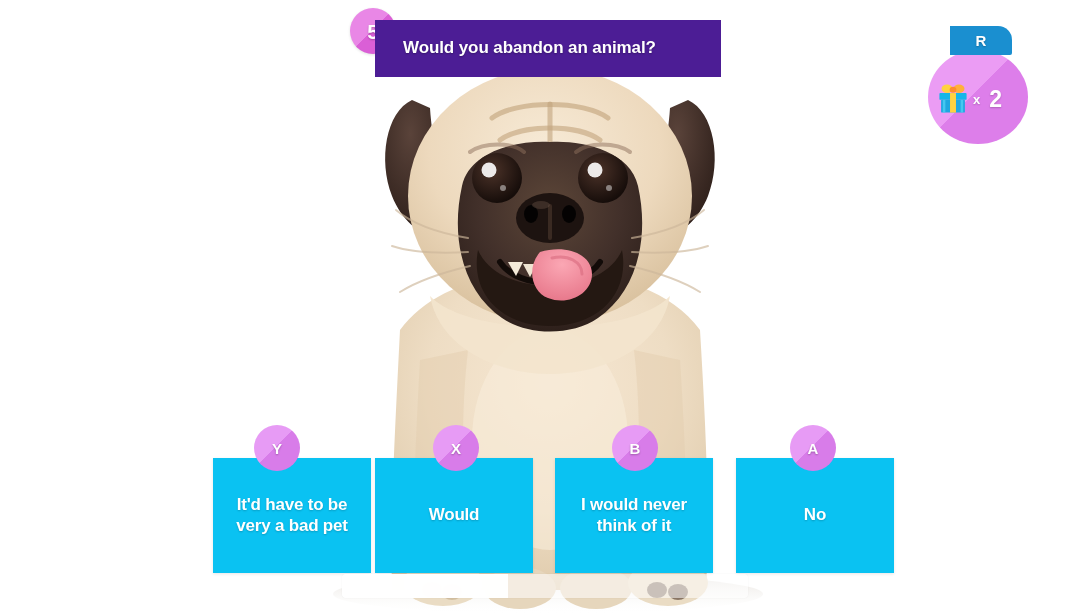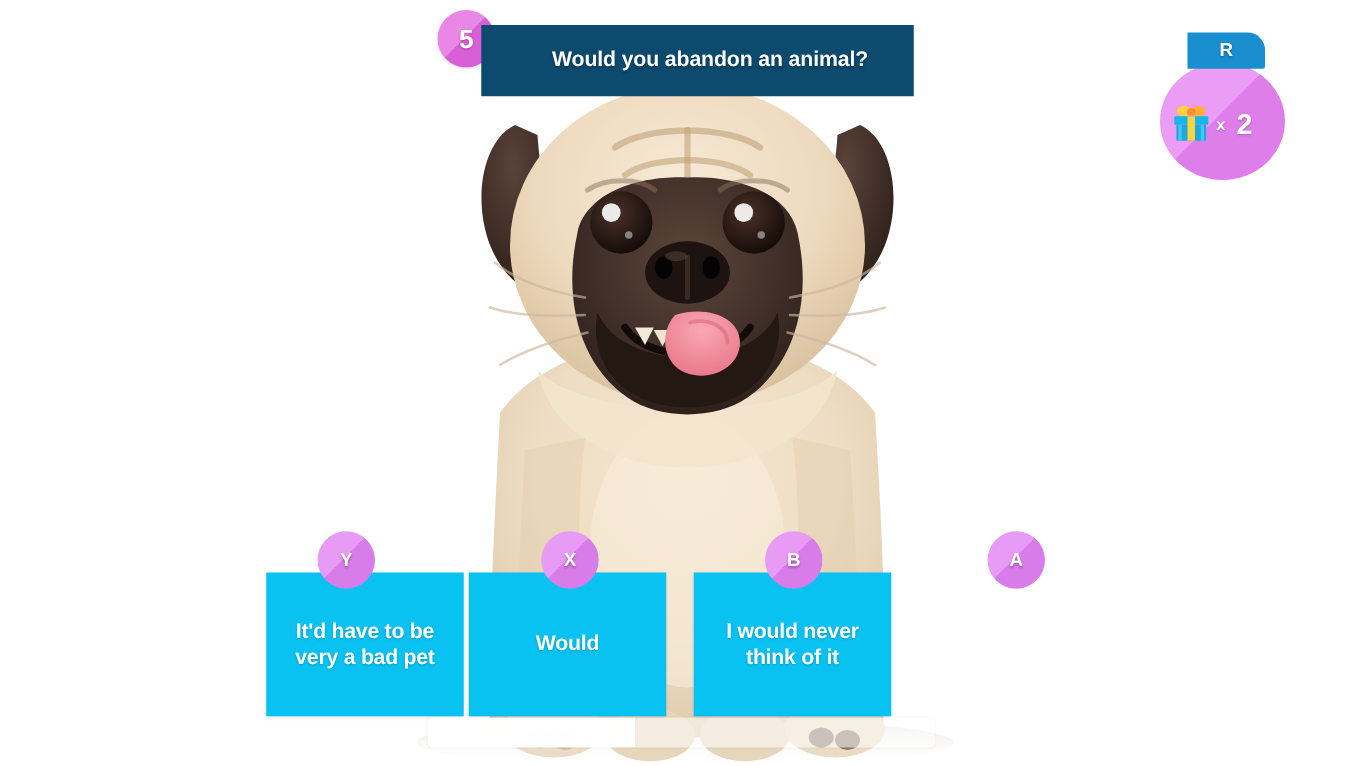--- a/index.html
+++ b/index.html
@@ -23,28 +23,27 @@
     position: absolute;
     left: 0; top: 0;
     width: 1090px;
     height: 613px;
   }
   #photo-layer svg { display: block; }
 
   
   #question-bar {
     position: absolute;
-    left: 385px;
+    left: 375px;
     top: 20px;
     width: 346px;
     height: 57px;
-    background: #0c4a6e;
-    display: flex;
-    align-items: center;
-    justify-content: center;
+    background: #4c1d95;
+    display: flex;
+    align-items: center;
     box-sizing: border-box;
     padding-left: 28px;
     padding-right: 8px;
   }
   #question-text {
     color: #ffffff;
     font-size: 17px;
     font-weight: bold;
     letter-spacing: -0.1px;
     text-shadow: 0 1px 2px rgba(0,0,0,0.28);
@@ -377,20 +376,23 @@
       <span>X</span>
     </div>
 
     <div class="answer a2">
       <div class="answer-label">I would never think of it</div>
     </div>
     <div class="answer-key k2">
       <span>B</span>
     </div>
 
+    <div class="answer a3">
+      <div class="answer-label">No</div>
+    </div>
     <div class="answer-key k3">
       <span>A</span>
     </div>
 
   </div>
 
   <div id="progress-track">
     <div id="progress-fill" style="width: 41%;"></div>
   </div>
 

